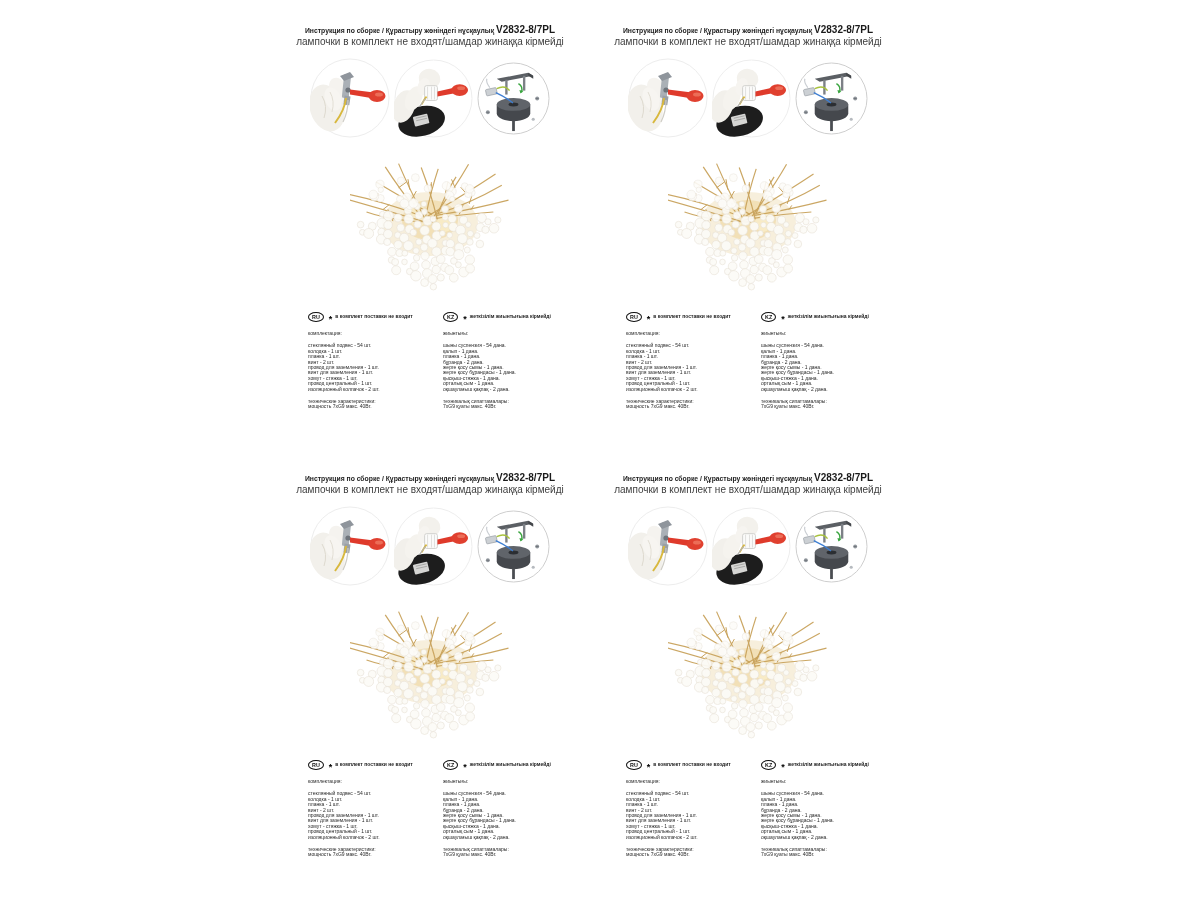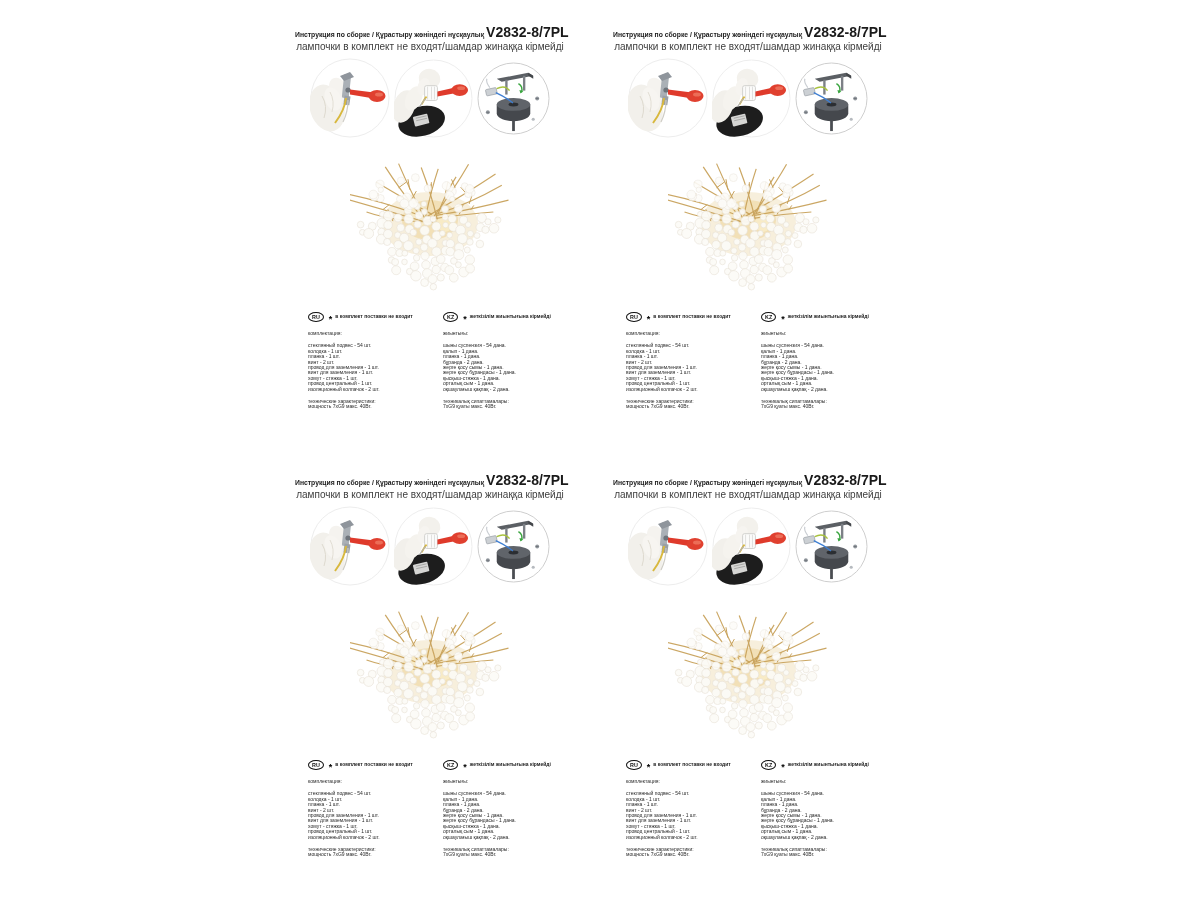--- a/index.html
+++ b/index.html
@@ -6,21 +6,21 @@
   #page{position:relative;width:1200px;height:900px;background:#ffffff;overflow:hidden;
         font-family:"Liberation Sans","DejaVu Sans",sans-serif;color:#1f1f1f;}
   .quadrant{position:absolute;width:270px;height:420px;}
   .q0{left:295px;top:20px}
   .q1{left:613px;top:20px}
   .q2{left:295px;top:468px}
   .q3{left:613px;top:468px}
 
   .hdr{position:absolute;top:4px;left:0;width:270px;text-align:center;}
   .hdr .l1{font-size:6.8px;font-weight:bold;color:#1a1a1a;white-space:nowrap;}
-  .hdr .l1 .model{font-size:14px;margin-left:2px;}
+  .hdr .l1 .model{font-size:10px;margin-left:2px;}
   .hdr .l2{font-size:10px;color:#3e3e3e;margin-top:1px;white-space:nowrap;}
 
   .steps{position:absolute;top:38px;left:0;width:270px;display:flex;justify-content:center;align-items:center;gap:4px;}
   .steps svg{display:block;}
 
   .chand{position:absolute;top:140px;left:55px;width:160px;height:140px;}
 
   .cols{position:absolute;top:292px;left:13px;width:257px;display:flex;}
   .col{font-size:5px;line-height:5.4px;color:#2a2a2a;}
   .col.ru{width:135px;}

